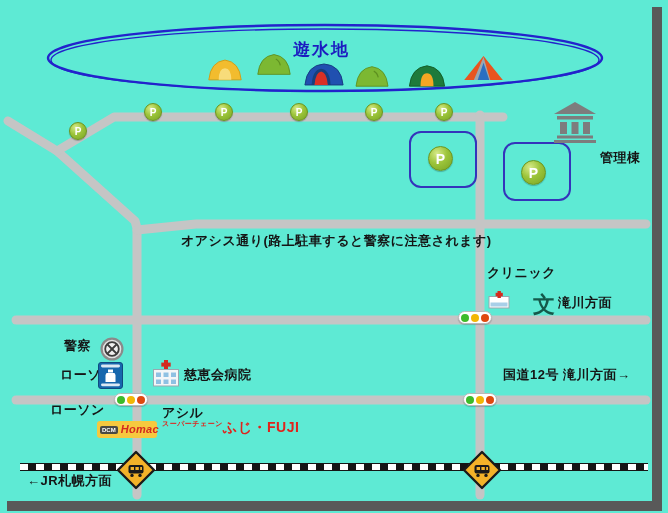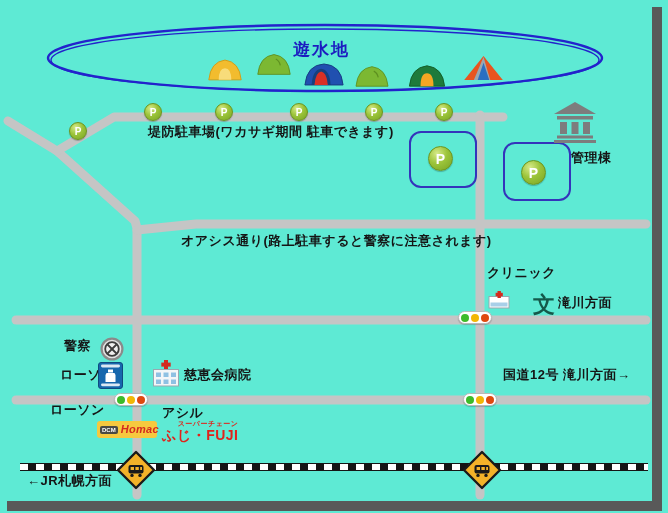--- a/index.html
+++ b/index.html
@@ -39,22 +39,22 @@
   .tlight i{display:block;width:8px;height:8px;border-radius:50%;}
   .tl-g{background:#3dbb2a;} .tl-y{background:#f2b705;} .tl-r{background:#e0490f;}
   .homac-logo{
     position:absolute;left:57px;top:421px;width:60px;height:17px;background:#f6c93f;
     border-radius:3px;display:flex;align-items:center;gap:3px;padding:0 3px;box-sizing:border-box;margin-left:40px;
   }
   .homac-badge{background:#4a4a44;color:#ffffff;font-size:6px;font-weight:700;
     border-radius:2px;padding:1px 2px;line-height:1;}
   .homac-word{color:#d42a1e;font-size:11px;font-weight:700;font-style:italic;
     letter-spacing:.3px;line-height:1;}
-  .fuji-logo{position:absolute;left:162px;top:420px;display:flex;flex-direction:column;
-    align-items:flex-end;color:#e0231b;}
+  .fuji-logo{position:absolute;left:162px;top:420px;display:flex;flex-direction:row;
+    align-items:flex-start;color:#e0231b;}
   .fuji-small{font-size:7px;font-weight:700;letter-spacing:.5px;line-height:1.1;}
   .fuji-big{font-size:14px;font-weight:700;letter-spacing:.5px;line-height:1.05;}
   .school-sym{
     position:absolute;left:533px;top:290px;font-size:22px;font-weight:700;color:#14594a;
   }
   .shadow-right{position:absolute;left:652px;top:7px;width:10px;height:504px;background:#595959;}
   .shadow-bottom{position:absolute;left:7px;top:501px;width:655px;height:10px;background:#595959;}
 </style>
 </head>
 <body>
@@ -124,41 +124,40 @@
   <div class="pmark" style="left:290px;top:103px">
       <span>P</span>
     </div>
   <div class="pmark" style="left:365px;top:103px">
       <span>P</span>
     </div>
   <div class="pmark" style="left:435px;top:103px">
       <span>P</span>
     </div>
 
-  <div class="lbl" style="left:148px;top:125px">堤防駐車場(ワカサギ期間 駐車できます)</div>
 
   <div class="pbox" style="left:409px;top:131px;width:64px;height:53px"></div>
   <div class="pmark big" style="left:428px;top:146px">
       <span>P</span>
     </div>
   <div class="pbox" style="left:503px;top:142px;width:64px;height:55px"></div>
   <div class="pmark big" style="left:521px;top:160px">
       <span>P</span>
     </div>
 
   <svg class="abs" style="left:551px;top:101px" width="48" height="42" viewBox="0 0 48 42" fill="#7d7d7d">
     <polygon points="24,1 45,13 3,13"></polygon>
     <rect x="6" y="15" width="36" height="3.5"></rect>
     <rect x="9" y="21" width="7" height="12"></rect>
     <rect x="20.5" y="21" width="7" height="12"></rect>
     <rect x="32" y="21" width="7" height="12"></rect>
     <rect x="6" y="34.5" width="36" height="3"></rect>
     <rect x="3" y="39" width="42" height="3"></rect>
   </svg>
-  <div class="lbl" style="left:571px;top:151px">管理棟</div>
+  <div class="lbl" style="left:600px;top:151px">管理棟</div>
 
   <div class="lbl" style="left:181px;top:234px">オアシス通り(路上駐車すると警察に注意されます)</div>
 
   <div class="lbl" style="left:487px;top:266px">クリニック</div>
   <svg class="abs" style="left:488px;top:290px" width="22" height="19" viewBox="0 0 22 19">
     <rect x="1" y="6.5" width="20" height="11.5" fill="#ffffff" stroke="#9aa7b0"></rect>
     <rect x="9.5" y="1" width="3.4" height="7" fill="#d42a1e"></rect>
     <rect x="7.6" y="2.8" width="7.2" height="3.4" fill="#d42a1e"></rect>
     <rect x="2.5" y="12.5" width="17" height="4" fill="#a8cfe8"></rect>
   </svg>

